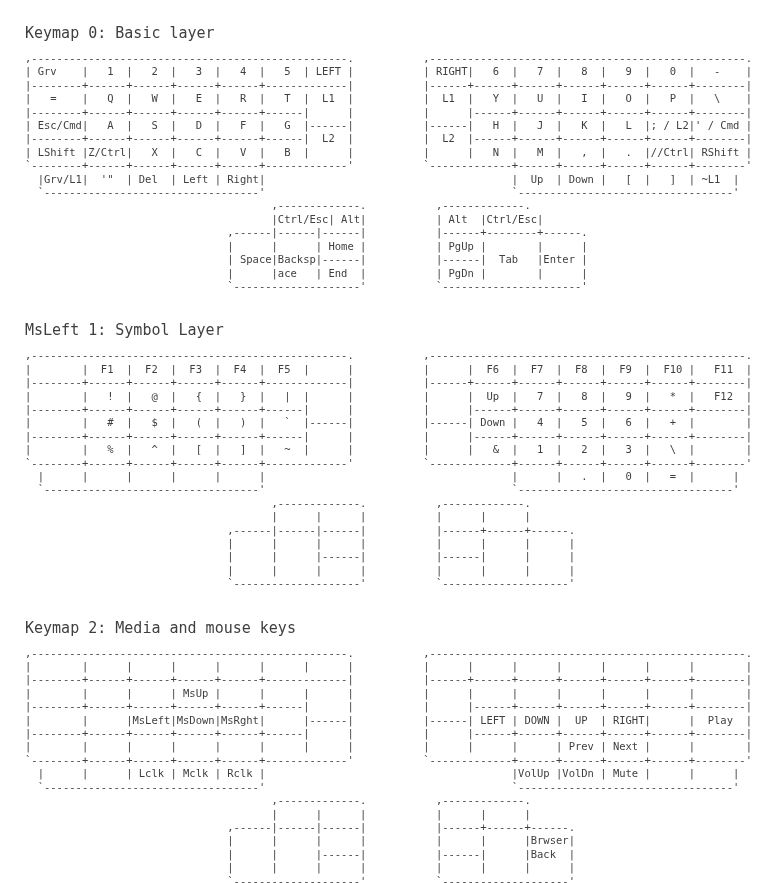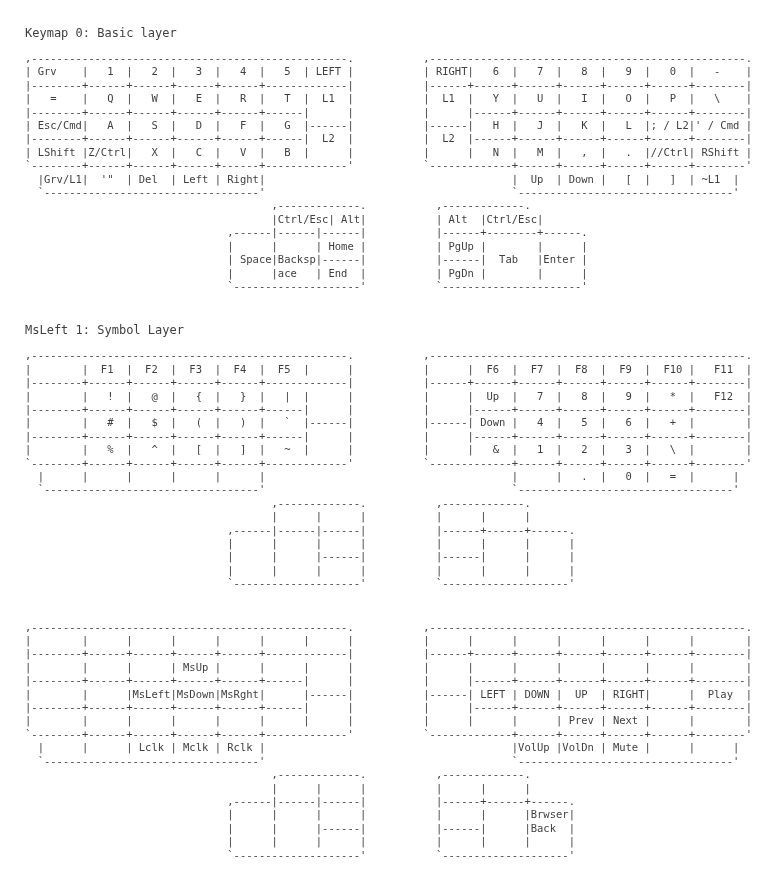--- a/index.html
+++ b/index.html
@@ -7,21 +7,21 @@
   body {
     width: 765px;
     height: 883px;
     padding: 26px 0 0 25px;
     overflow: hidden;
     font-family: "DejaVu Sans Mono", "Liberation Mono", monospace;
     color: #3f3f3f;
   }
   .keymap-section { display: block; }
   .keymap-title {
-    font-size: 12px;
+    font-size: 15px;
     line-height: 14px;
     margin-bottom: 12px;
     white-space: pre;
     font-weight: normal;
   }
   pre.keymap-art {
     font-family: "DejaVu Sans Mono", "Liberation Mono", monospace;
     font-size: 10.5px;
     line-height: 13.4px;
     white-space: pre;
@@ -71,20 +71,21 @@
                                        ,-------------.           ,-------------.
                                        |      |      |           |      |      |
                                 ,------|------|------|           |------+------+------.
                                 |      |      |      |           |      |      |      |
                                 |      |      |------|           |------|      |      |
                                 |      |      |      |           |      |      |      |
                                 `--------------------'           `--------------------'</pre>
   </section>
 
   <section class="keymap-section">
+    <div class="keymap-title">Keymap 2: Media and mouse keys</div>
     <pre class="keymap-art">,--------------------------------------------------.           ,--------------------------------------------------.
 |        |      |      |      |      |      |      |           |      |      |      |      |      |      |        |
 |--------+------+------+------+------+-------------|           |------+------+------+------+------+------+--------|
 |        |      |      | MsUp |      |      |      |           |      |      |      |      |      |      |        |
 |--------+------+------+------+------+------|      |           |      |------+------+------+------+------+--------|
 |        |      |MsLeft|MsDown|MsRght|      |------|           |------| LEFT | DOWN |  UP  | RIGHT|      |  Play  |
 |--------+------+------+------+------+------|      |           |      |------+------+------+------+------+--------|
 |        |      |      |      |      |      |      |           |      |      |      | Prev | Next |      |        |
 `--------+------+------+------+------+-------------'           `-------------+------+------+------+------+--------'
   |      |      | Lclk | Mclk | Rclk |                                       |VolUp |VolDn | Mute |      |      |

